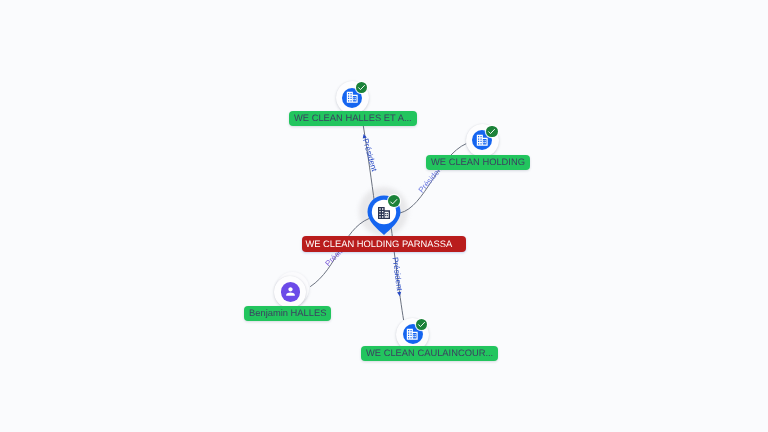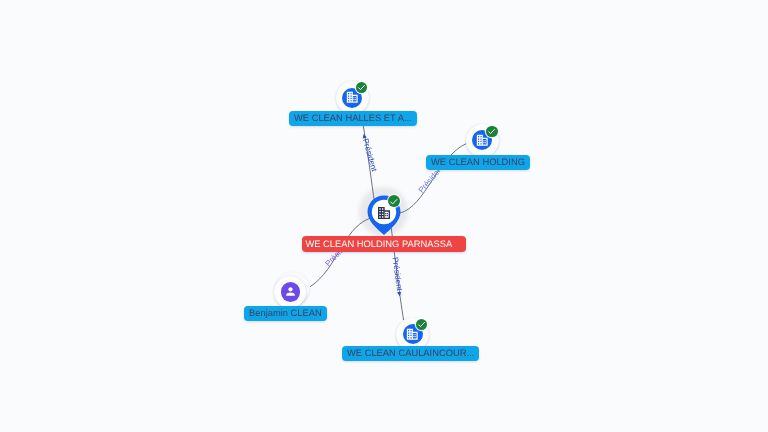--- a/index.html
+++ b/index.html
@@ -15,22 +15,22 @@
   .node{position:absolute;z-index:4;}
   .disc{position:absolute;border-radius:50%;background:#fdfdfe;
         box-shadow:0 1px 3px rgba(40,48,80,.18),0 0 1px rgba(40,48,80,.10);}
   .disc2{position:absolute;border-radius:50%;background:#fbfbfd;
         box-shadow:0 1px 3px rgba(40,48,80,.15);}
   .inner{position:absolute;border-radius:50%;display:flex;align-items:center;justify-content:center;}
   .badge{position:absolute;border-radius:50%;background:#1b8239;display:flex;
          align-items:center;justify-content:center;box-shadow:0 0 0 1.2px rgba(255,255,255,.85);}
   .lbl{position:absolute;white-space:nowrap;border-radius:4px;opacity:.999;
        font-size:9.35px;line-height:15px;height:15px;padding:0 5px;color:#3b4160;
-       background:#0ea5e9;box-shadow:0 1px 2.5px rgba(40,48,80,.16);letter-spacing:0;}
-  .lbl.root{background:#ef4444;color:#fff;font-size:9.35px;line-height:16px;height:16px;
+       background:#22c55e;box-shadow:0 1px 2.5px rgba(40,48,80,.16);letter-spacing:0;}
+  .lbl.root{background:#b91c1c;color:#fff;font-size:9.35px;line-height:16px;height:16px;
             padding:0;border-radius:4px;width:164px;box-sizing:border-box;
             text-indent:3.4px;box-shadow:0 1px 2.5px rgba(20,70,190,.22);}
   
   .halo{position:absolute;border-radius:50%;background:#e8e8ea;z-index:1;
         filter:blur(2px);}
   #rootpin{position:absolute;z-index:3}
 </style>
 </head>
 <body>
 
@@ -99,32 +99,32 @@
     <div class="inner" style="left:402.5px;top:324px;width:20px;height:20px;background:#1565f0;">
       <svg width="14.5" height="14.5" viewBox="0 0 24 24">
         <path fill="#fff" d="M13 8V3H3v18h18V8h-8zM7 19H5v-2h2v2zm0-4H5v-2h2v2zm0-4H5V9h2v2zm0-4H5V5h2v2zm4 12H9v-2h2v2zm0-4H9v-2h2v2zm0-4H9V9h2v2zm0-4H9V5h2v2zm8 12h-6V10h6v9zm-1.2-7h-1.6v1.8h1.6V12zm-2.4 0h-1.6v1.8h1.6V12zm2.4 3h-1.6v1.8h1.6V15zm-2.4 0h-1.6v1.8h1.6V15z"></path>
       </svg>
     </div>
     <div class="badge" style="left:416px;top:319px;width:11px;height:11px;">
       <svg width="9" height="9" viewBox="0 0 24 24">
         <path fill="none" stroke="#fff" stroke-width="2.5" stroke-linecap="round" stroke-linejoin="round" d="M4.3 12.6l5 5L20 6.4"></path>
       </svg>
     </div>
-    <div class="lbl" style="left:342px;top:346px;text-align:center;">WE CLEAN CAULAINCOUR...</div>
+    <div class="lbl" style="left:361px;top:346px;text-align:center;">WE CLEAN CAULAINCOUR...</div>
   </div>
 
   <div class="node">
     <div class="disc2" style="left:276px;top:272px;width:32.5px;height:32.5px;"></div>
     <div class="disc" style="left:273.5px;top:275.5px;width:32.5px;height:32.5px;"></div>
     <div class="inner" style="left:280.5px;top:282px;width:19.5px;height:19.5px;background:#6b4ae8;">
       <svg width="13" height="13" viewBox="0 0 24 24">
         <path fill="#fff" d="M12 12c2.21 0 4-1.79 4-4s-1.79-4-4-4-4 1.79-4 4 1.79 4 4 4zm0 2c-2.67 0-8 1.34-8 4v2h16v-2c0-2.66-5.33-4-8-4z"></path>
       </svg>
     </div>
-    <div class="lbl" style="left:244px;top:306px;">Benjamin CLEAN</div>
+    <div class="lbl" style="left:244px;top:306px;">Benjamin HALLES</div>
   </div>
 
   <div class="halo" style="left:359px;top:186.5px;width:49px;height:49px;"></div>
   <div class="node">
     <svg id="rootpin" width="36" height="42" viewBox="0 0 36 42" style="left:366px;top:194px;">
       <path d="M18 1.5 C 8.9 1.5 1.5 8.9 1.5 18 C 1.5 27.5 12 35.5 18 41 C 24 35.5 34.5 27.5 34.5 18 C 34.5 8.9 27.1 1.5 18 1.5 Z" fill="#1565f0"></path>
       <circle cx="18" cy="18" r="12.2" fill="#ffffff"></circle>
     </svg>
     <svg width="16" height="16" viewBox="0 0 24 24" style="position:absolute;left:376px;top:204.5px;z-index:4">
       <path fill="#2a3350" d="M13 8V3H3v18h18V8h-8zM7 19H5v-2h2v2zm0-4H5v-2h2v2zm0-4H5V9h2v2zm0-4H5V5h2v2zm4 12H9v-2h2v2zm0-4H9v-2h2v2zm0-4H9V9h2v2zm0-4H9V5h2v2zm8 12h-6V10h6v9zm-1.2-7h-1.6v1.8h1.6V12zm-2.4 0h-1.6v1.8h1.6V12zm2.4 3h-1.6v1.8h1.6V15zm-2.4 0h-1.6v1.8h1.6V15z"></path>

